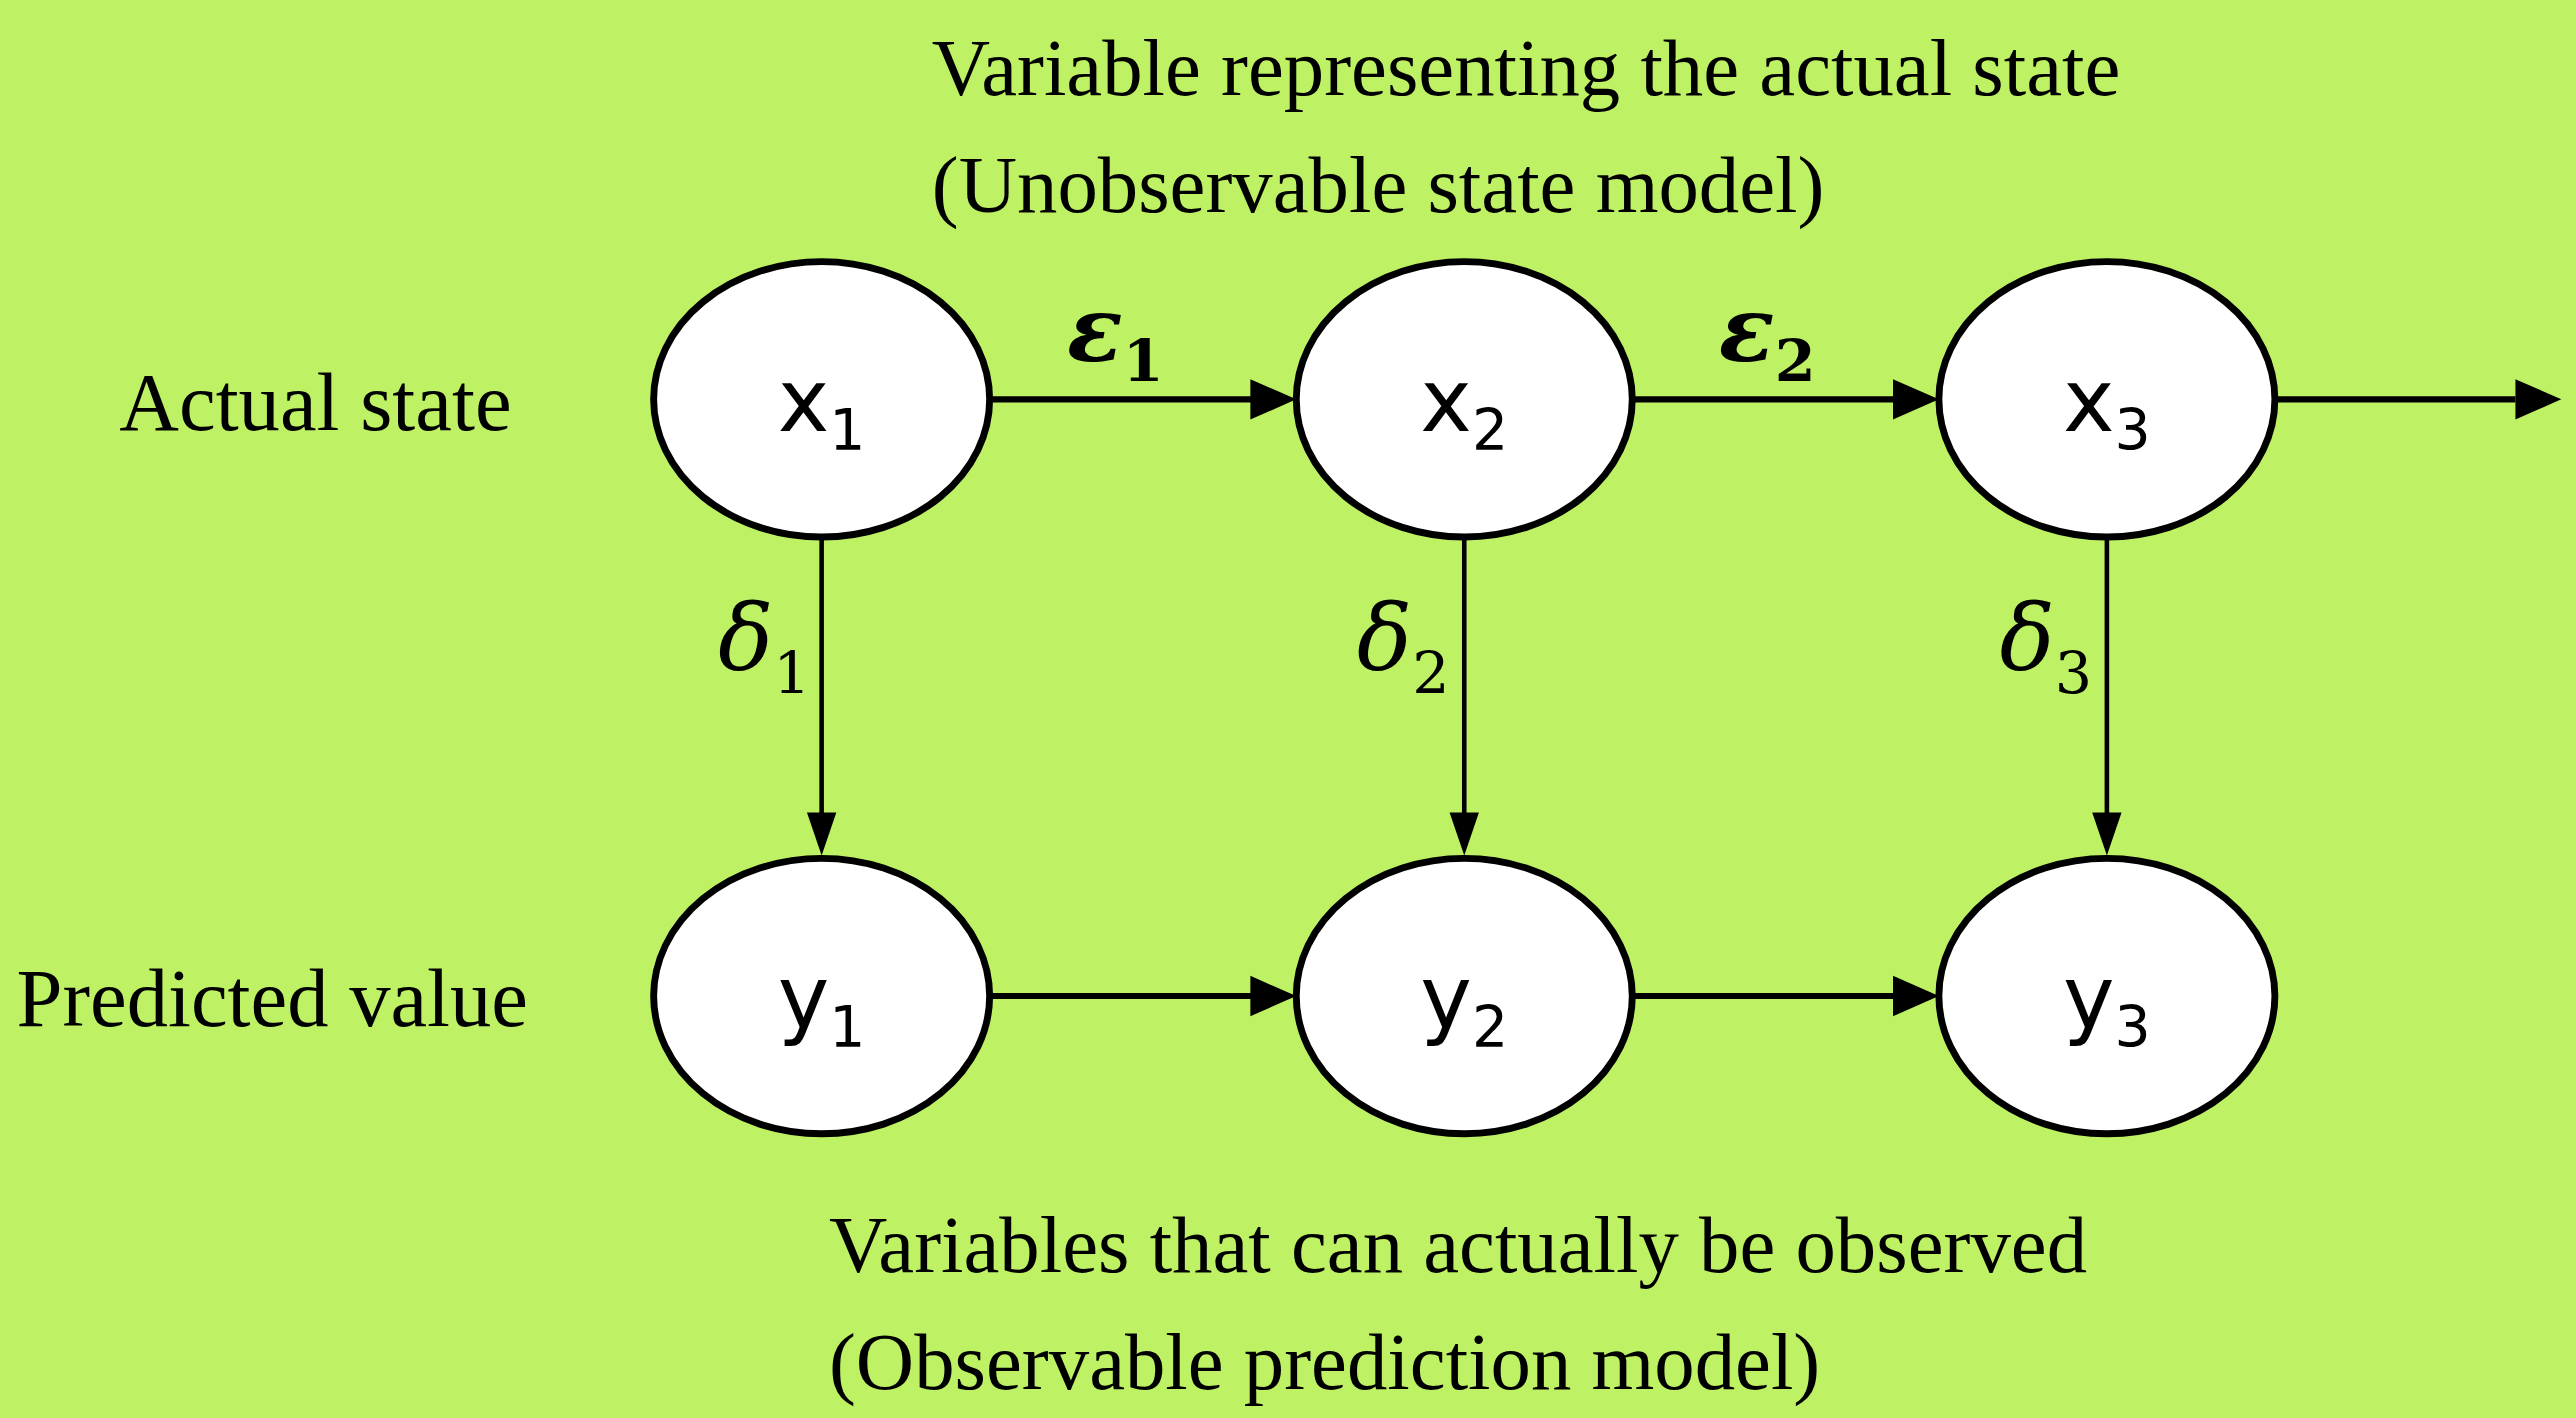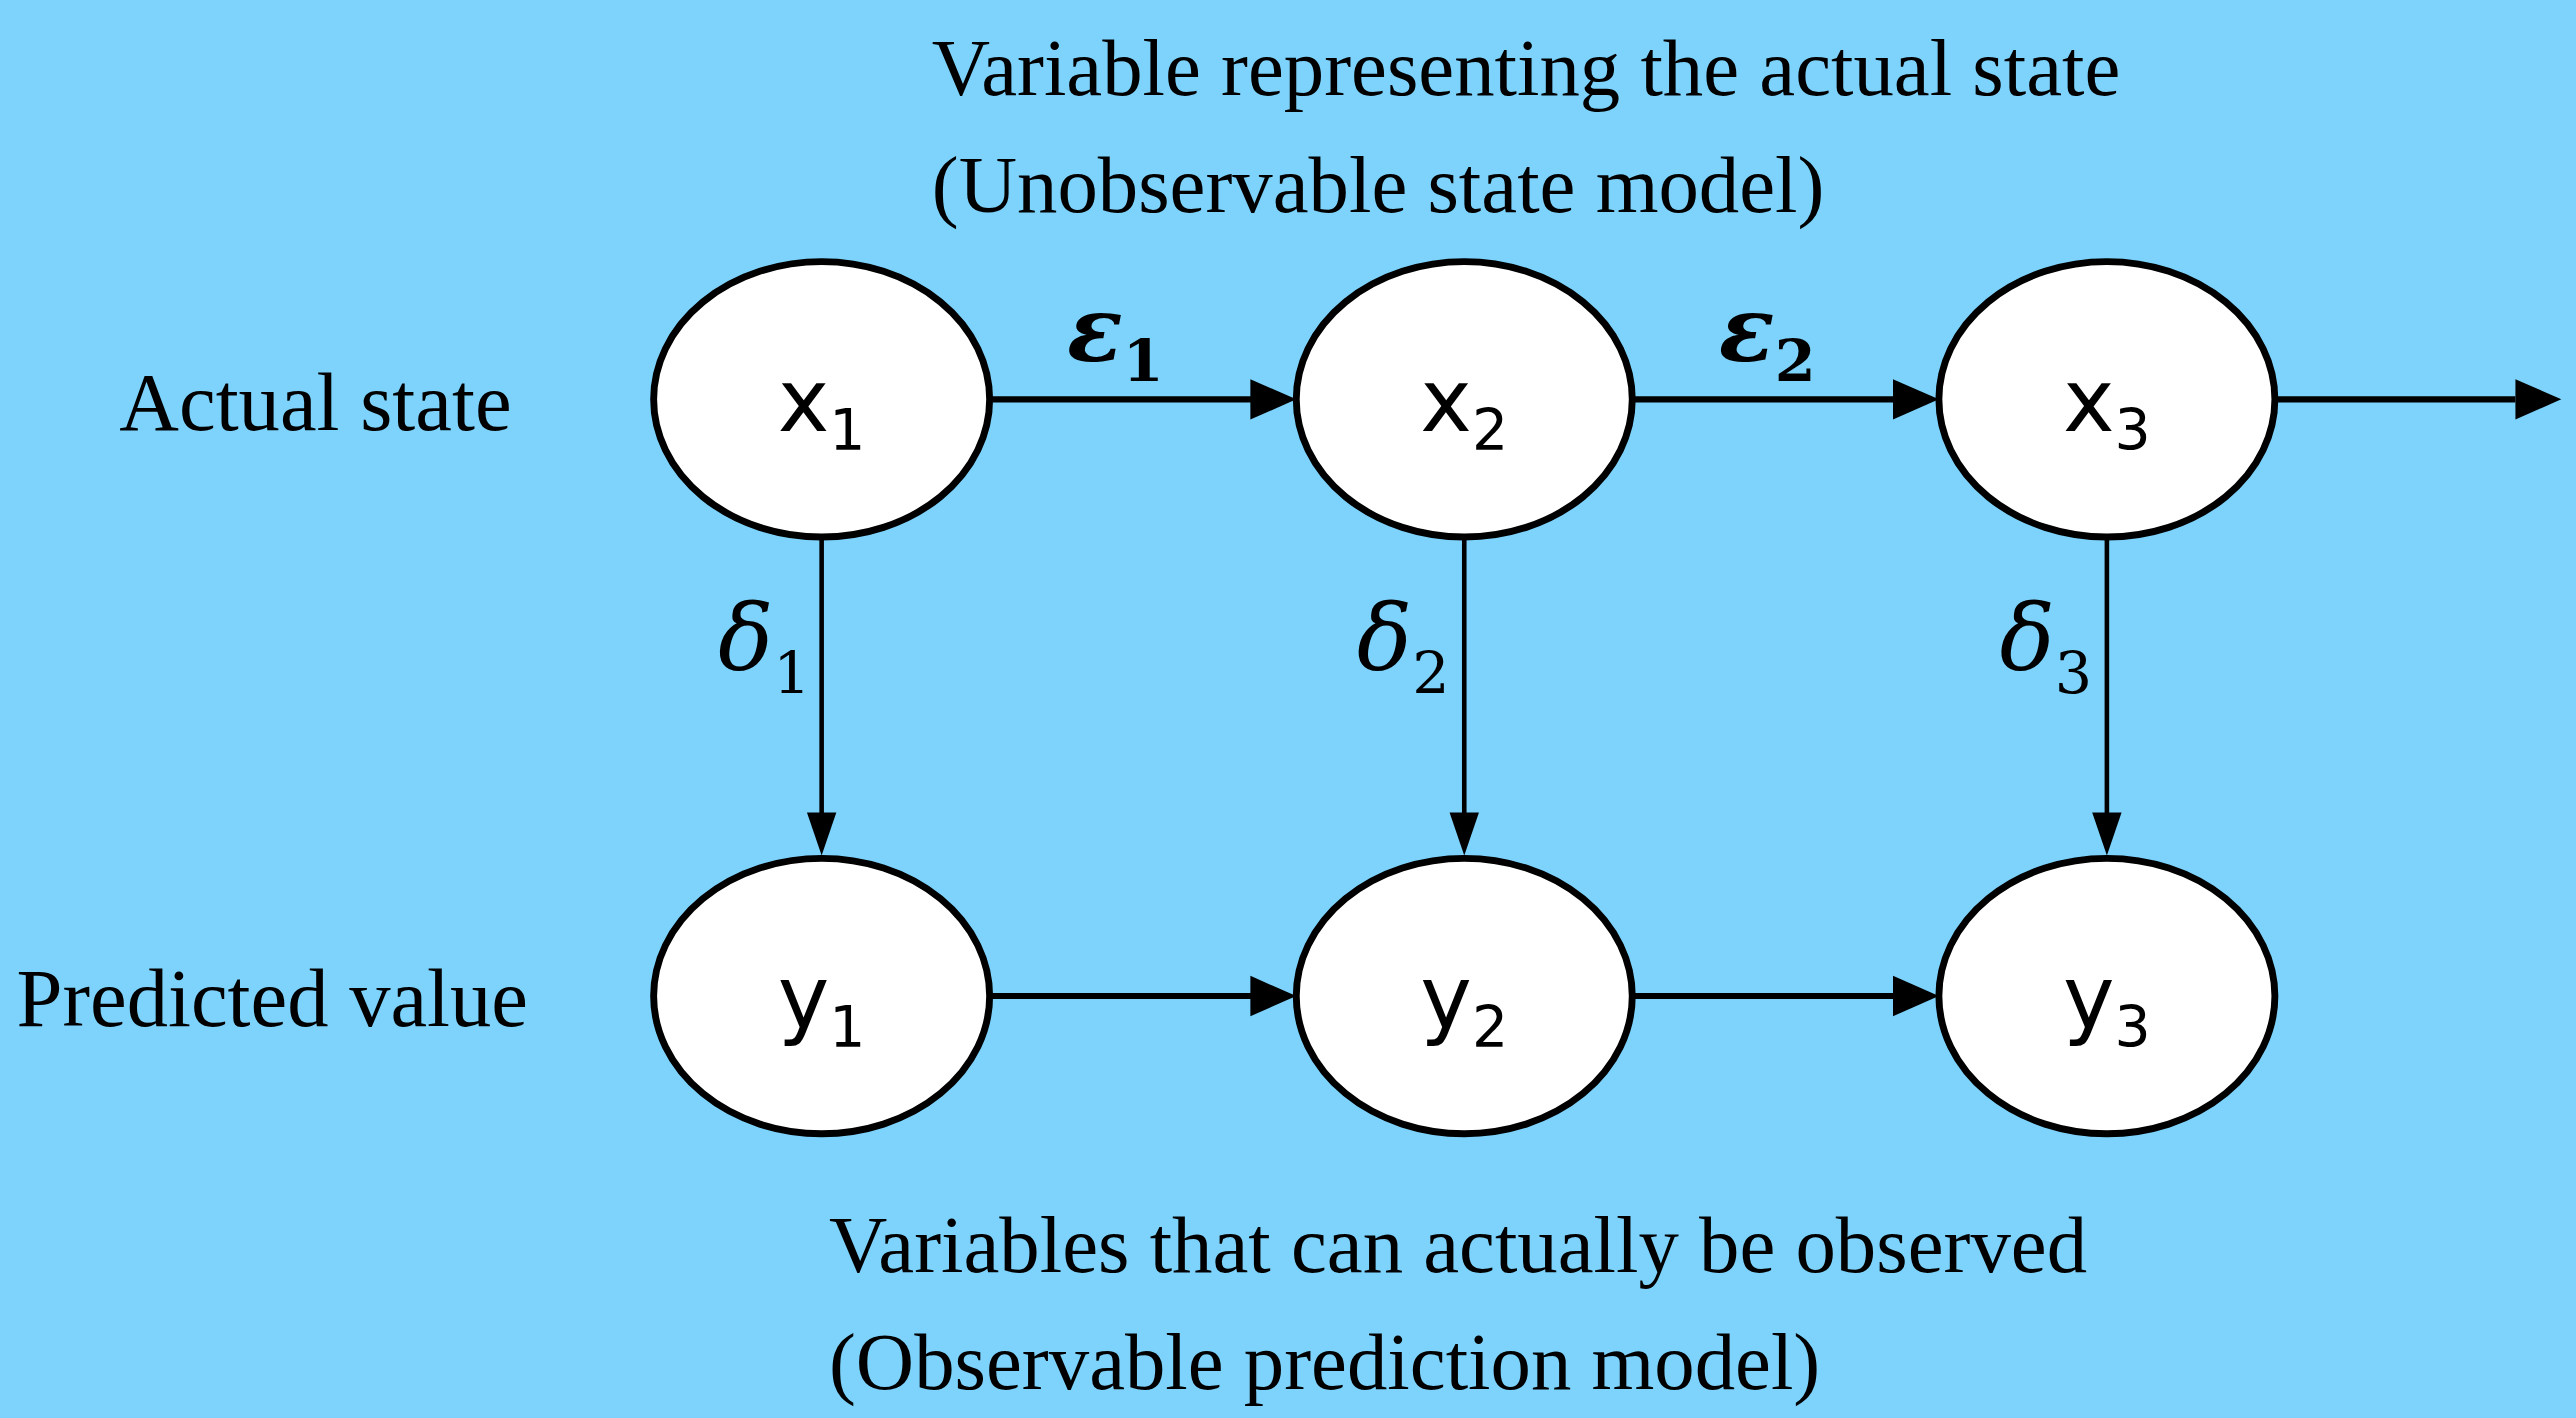--- a/index.html
+++ b/index.html
@@ -4,21 +4,21 @@
 <style>
   html, body {
     margin: 0;
     padding: 0;
     background: #ffffff;
   }
   .stage {
     width: 100%;
     max-width: 2576px;
     margin: 0 auto;
-    background: #7dd3fc;
+    background: #bef264;
   }
   svg {
     display: block;
     width: 100%;
     height: auto;
   }
   .caption {
     font-family: "Liberation Serif", serif;
     font-size: 88px;
     fill: #000000;

